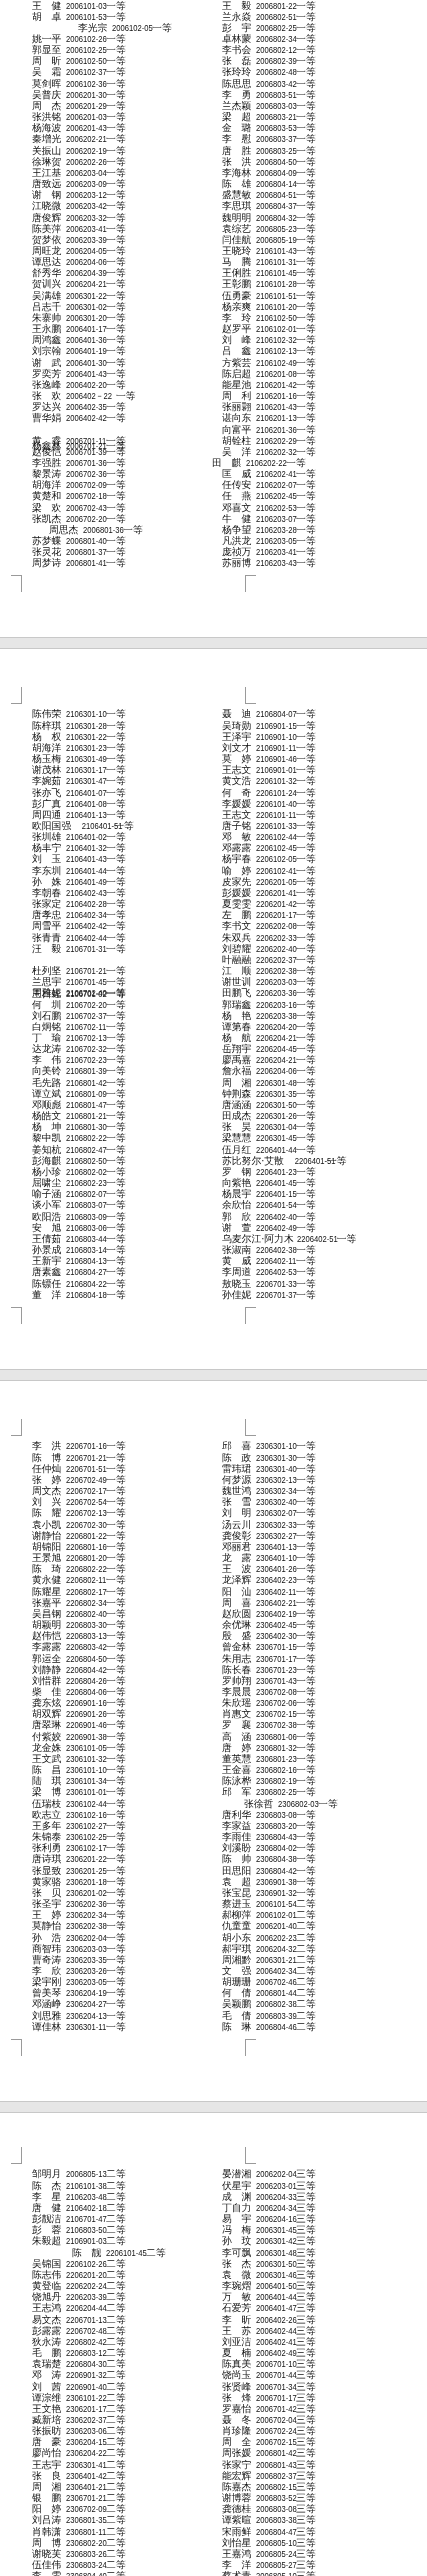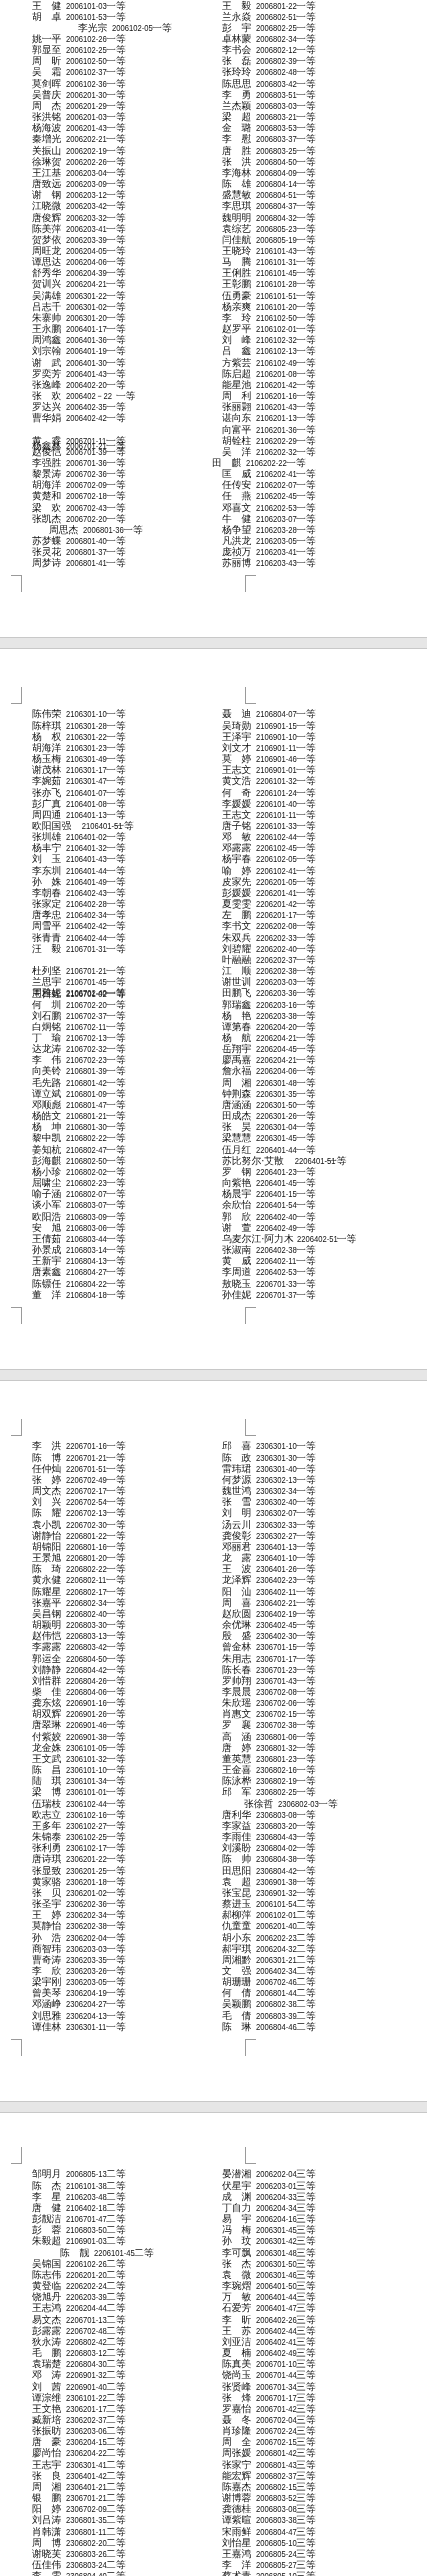--- a/index.html
+++ b/index.html
@@ -341,21 +341,21 @@
     <div class="corner" style="left: 245px; top: 2039px; width: 9.8px; height: 15.5px; border-left-width: 0.5px; border-top-width: 0.5px;"></div>
     <div class="corner" style="left: 10.8px; top: 2147px; width: 9.8px; height: 15.5px; border-right-width: 0.5px; border-bottom-width: 0.5px;"></div>
     <div class="corner" style="left: 245px; top: 2147px; width: 9.8px; height: 15.5px; border-left-width: 0.5px; border-bottom-width: 0.5px;"></div>
     <div class="row" style="left: 32px; top: 2168px;"><span class="name">邹明月</span><span class="id">2006805-13</span><span class="grade">二等</span></div>
     <div class="row" style="left: 32px; top: 2180px;"><span class="name">陈　杰</span><span class="id">2106101-38</span><span class="grade">二等</span></div>
     <div class="row" style="left: 32px; top: 2191px;"><span class="name">李　星</span><span class="id">2106203-48</span><span class="grade">二等</span></div>
     <div class="row" style="left: 32px; top: 2202px;"><span class="name">唐　健</span><span class="id">2106402-18</span><span class="grade">二等</span></div>
     <div class="row" style="left: 32px; top: 2213px;"><span class="name">彭靓洁</span><span class="id">2106701-47</span><span class="grade">二等</span></div>
     <div class="row" style="left: 32px; top: 2224px;"><span class="name">彭　蓉</span><span class="id">2106803-50</span><span class="grade">二等</span></div>
     <div class="row" style="left: 32px; top: 2235px;"><span class="name">朱毅超</span><span class="id">2106901-03</span><span class="grade">二等</span></div>
-    <div class="row" style="left: 32px; top: 2247px; padding-left: 28px;"><span class="name">陈　靓</span><span class="id">2206101-45</span><span class="grade">二等</span></div>
+    <div class="row" style="left: 44px; top: 2247px; padding-left: 28px;"><span class="name">陈　靓</span><span class="id">2206101-45</span><span class="grade">二等</span></div>
     <div class="row" style="left: 32px; top: 2258px;"><span class="name">吴锦国</span><span class="id">2206102-26</span><span class="grade">二等</span></div>
     <div class="row" style="left: 32px; top: 2269px;"><span class="name">陈志伟</span><span class="id">2206201-20</span><span class="grade">二等</span></div>
     <div class="row" style="left: 32px; top: 2280px;"><span class="name">黄登临</span><span class="id">2206202-24</span><span class="grade">二等</span></div>
     <div class="row" style="left: 32px; top: 2291px;"><span class="name">饶旭丹</span><span class="id">2206203-39</span><span class="grade">二等</span></div>
     <div class="row" style="left: 32px; top: 2302px;"><span class="name">王志鸿</span><span class="id">2206204-44</span><span class="grade">二等</span></div>
     <div class="row" style="left: 32px; top: 2314px;"><span class="name">易文杰</span><span class="id">2206701-13</span><span class="grade">二等</span></div>
     <div class="row" style="left: 32px; top: 2325px;"><span class="name">彭露露</span><span class="id">2206702-48</span><span class="grade">二等</span></div>
     <div class="row" style="left: 32px; top: 2336px;"><span class="name">狄永涛</span><span class="id">2206802-42</span><span class="grade">二等</span></div>
     <div class="row" style="left: 32px; top: 2347px;"><span class="name">毛　鹏</span><span class="id">2206803-12</span><span class="grade">二等</span></div>
     <div class="row" style="left: 32px; top: 2358px;"><span class="name">袁瑞楚</span><span class="id">2206804-30</span><span class="grade">二等</span></div>

